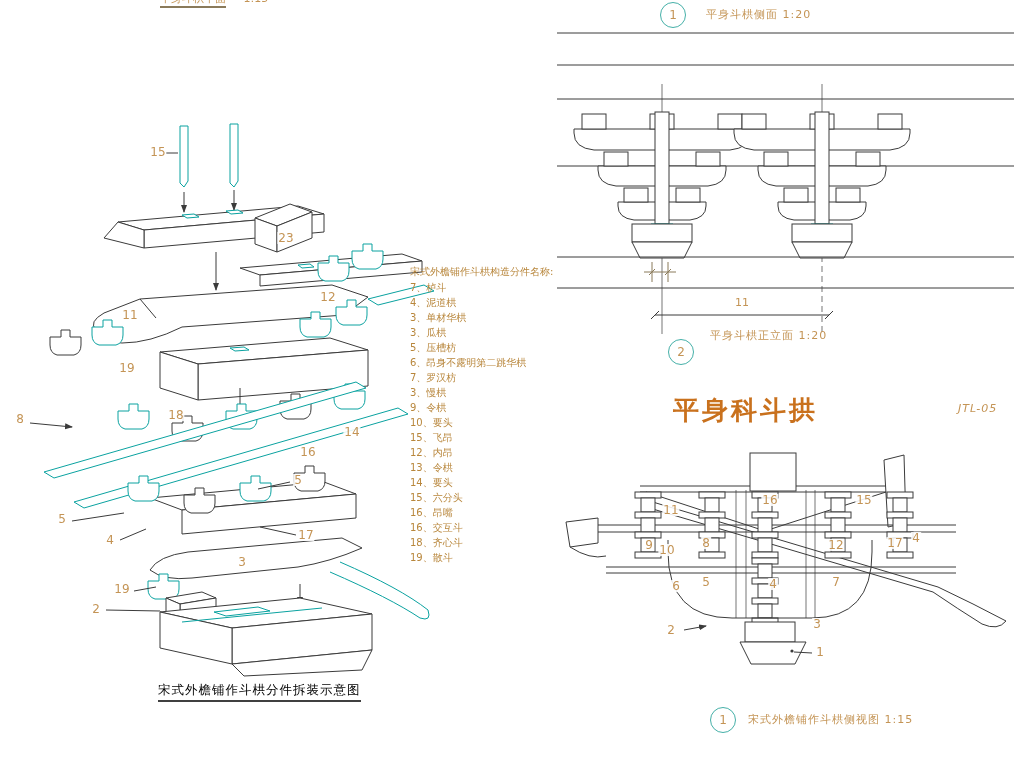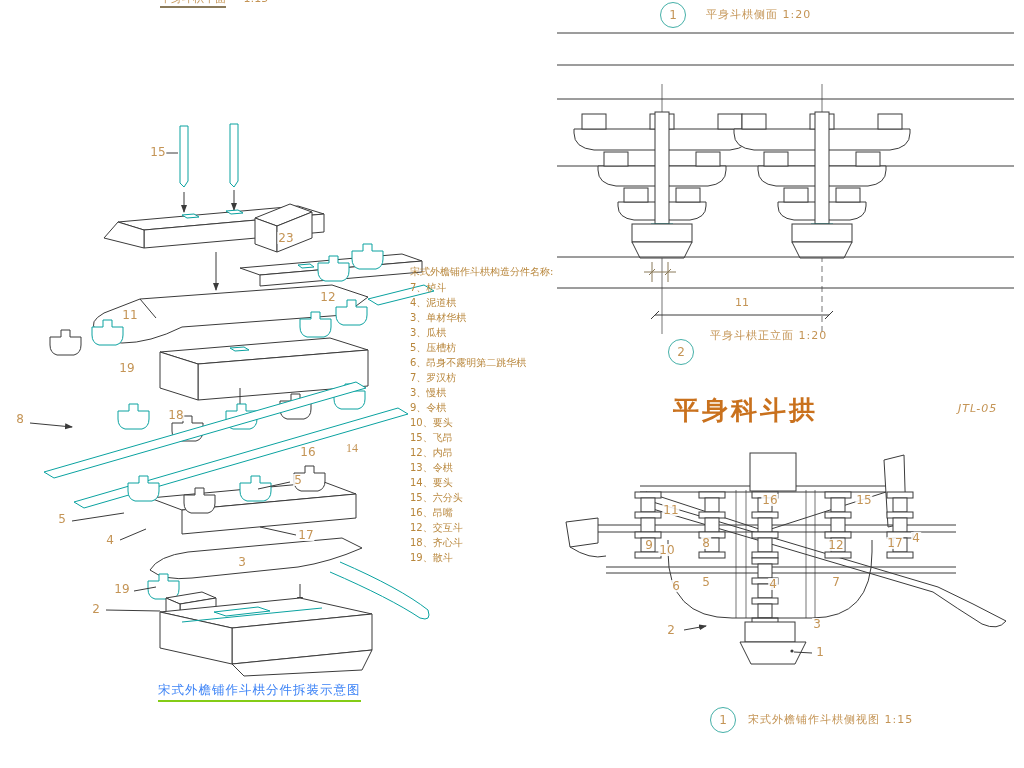--- a/index.html
+++ b/index.html
@@ -7,22 +7,22 @@
        font-family:"DejaVu Sans",sans-serif;}
   svg{position:absolute;left:0;top:0;}
   .abs{position:absolute;}
   .callout{position:absolute;transform:translate(-50%,-50%);font-size:12px;line-height:1;
            color:#C49455;background:rgba(255,255,255,.88);padding:0 1px;}
   #top-caption{left:160px;top:-9px;font-size:11px;color:#C49455;white-space:nowrap;}
   #top-caption .ttl{border-bottom:2px solid #8a7a5a;padding-bottom:1px;}
   #top-caption .scl{margin-left:14px;}
   #legend{left:410px;top:264px;width:150px;font-size:10px;line-height:15px;color:#B8863B;}
   #legend .hd{margin-bottom:1px;}
-  #exp-caption{left:158px;top:682px;font-size:12.5px;color:#3b82f6;letter-spacing:1px;
-               border-bottom:2px solid #84cc16;padding-bottom:1px;white-space:nowrap;}
+  #exp-caption{left:158px;top:682px;font-size:12.5px;color:#000000;letter-spacing:1px;
+               border-bottom:2px solid #404040;padding-bottom:1px;white-space:nowrap;}
   .dcircle{position:absolute;width:24px;height:24px;border:1.4px solid #45B0A8;border-radius:50%;
            display:flex;align-items:center;justify-content:center;font-size:12px;color:#C49455;}
   .dcap{position:absolute;font-size:11px;color:#C49455;white-space:nowrap;letter-spacing:1px;}
   .dcap .scl{}
   #page-title{left:653px;top:393px;font-size:26px;font-weight:bold;color:#C9711D;letter-spacing:3px;margin-left:20px;}
   #sheet-no{left:958px;top:402px;font-size:11px;color:#C49455;letter-spacing:1px;font-style:italic;}
   #dim11{left:742px;top:296px;transform:translateX(-50%);font-size:11px;color:#C49455;}
 </style>
 </head>
 <body>
@@ -222,21 +222,21 @@
       <div>7、罗汉枋</div>
       <div>3、慢栱</div>
       <div>9、令栱</div>
       <div>10、要头</div>
       <div>15、飞昂</div>
       <div>12、内昂</div>
       <div>13、令栱</div>
       <div>14、要头</div>
       <div>15、六分头</div>
       <div>16、昂嘴</div>
-      <div>12、交互斗</div>
+      <div>16、交互斗</div>
       <div>18、齐心斗</div>
       <div>19、散斗</div>
     </div>
 </div>
 
 <div class="abs" id="exp-caption">宋式外檐铺作斗栱分件拆装示意图</div>
 
 <div class="dcircle" style="left:660px;top:2px;">
   <span>1</span>
 </div>
@@ -267,21 +267,21 @@
 
 <div id="callouts-exploded">
     <span class="callout" style="left: 158px; top: 152px;">15</span>
     <span class="callout" style="left: 286px; top: 238px;">23</span>
     <span class="callout" style="left: 328px; top: 297px;">12</span>
     <span class="callout" style="left: 130px; top: 315px;">11</span>
     <span class="callout" style="left: 127px; top: 368px;">19</span>
     <span class="callout" style="left: 176px; top: 415px;">18</span>
     <span class="callout" style="left: 20px; top: 419px;">8</span>
     <span class="callout" style="left: 308px; top: 452px;">16</span>
-    <span class="callout" style="left: 352px; top: 448px; font-family: Liberation Serif, serif;">14</span>
+    <span class="callout" style="left: 352px; top: 432px;">14</span>
     <span class="callout" style="left: 298px; top: 480px;">5</span>
     <span class="callout" style="left: 62px; top: 519px;">5</span>
     <span class="callout" style="left: 110px; top: 540px;">4</span>
     <span class="callout" style="left: 306px; top: 535px;">17</span>
     <span class="callout" style="left: 242px; top: 562px;">3</span>
     <span class="callout" style="left: 122px; top: 589px;">19</span>
     <span class="callout" style="left: 96px; top: 609px;">2</span>
   </div>
 <div id="callouts-side">
     <span class="callout" style="left: 770px; top: 500px;">16</span>

